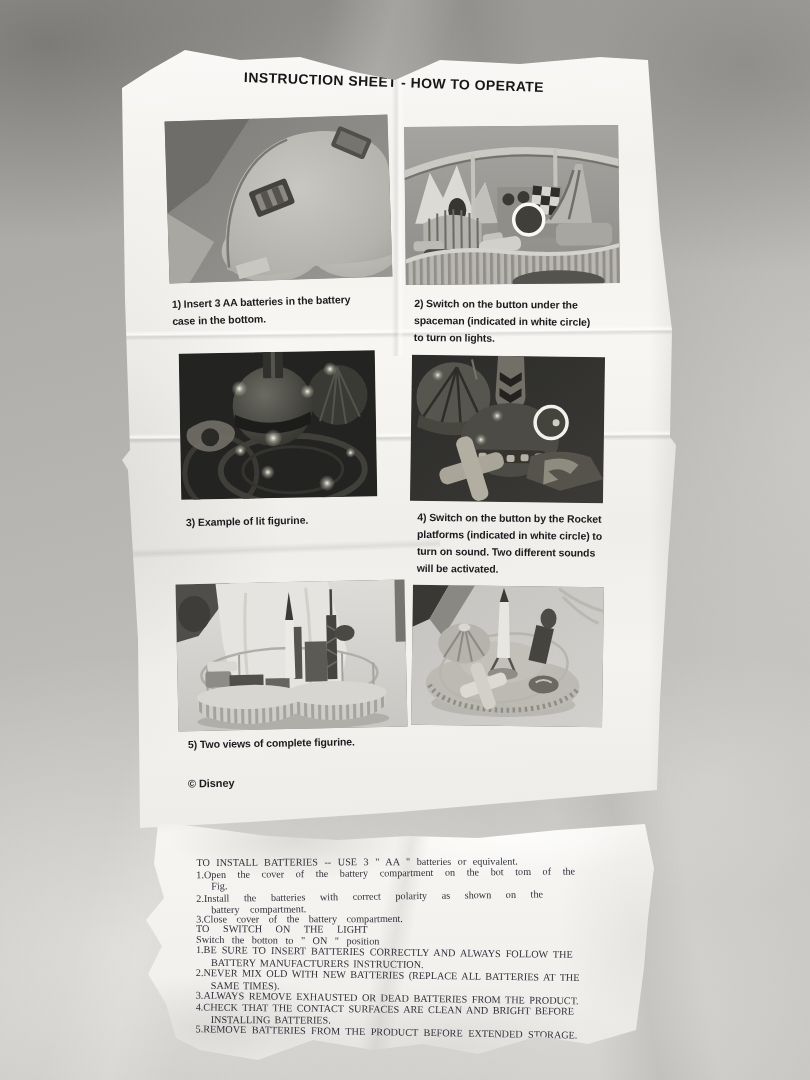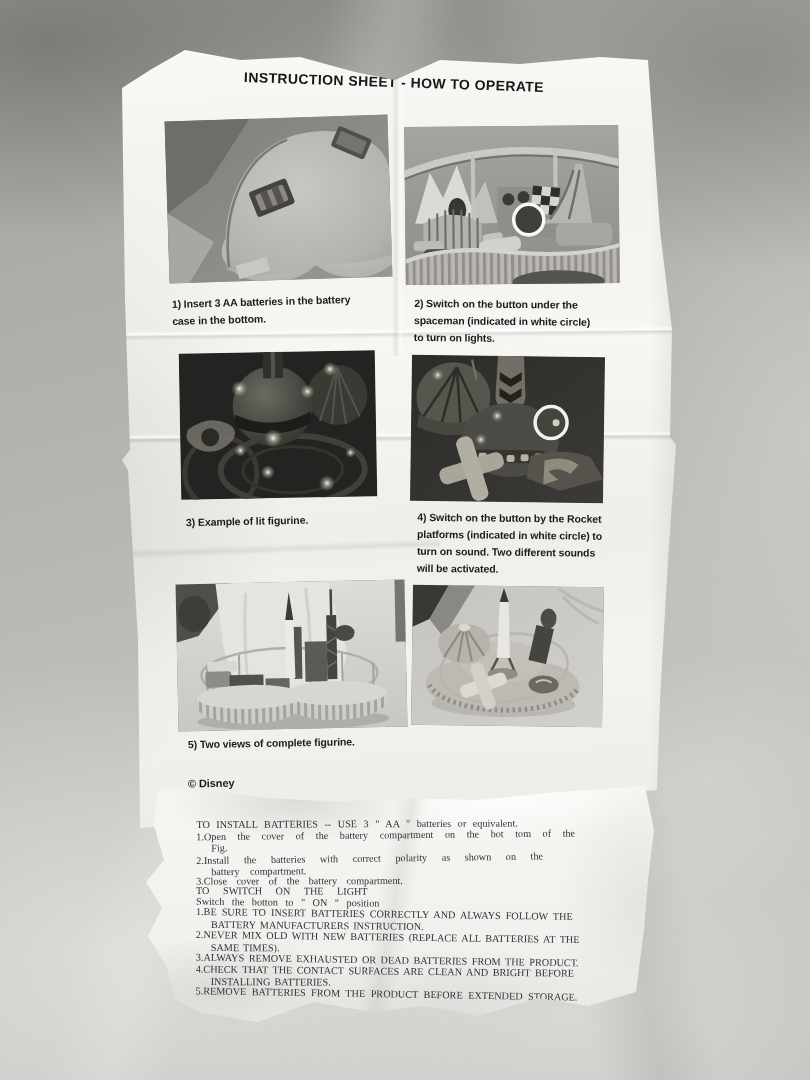--- a/index.html
+++ b/index.html
@@ -54,21 +54,21 @@
 
   .caption{position:absolute;font-size:10.5px;font-weight:700;color:#1b1b1d;line-height:17px;letter-spacing:-0.1px;}
   .cap1{left:68px;top:265px;width:212px;transform:rotate(-1.6deg);}
   .cap2{left:310px;top:268px;width:200px;transform:rotate(0.6deg);}
   .cap3{left:82px;top:484px;width:210px;transform:rotate(-1.2deg);}
   .cap4{left:313px;top:482px;width:226px;transform:rotate(0.6deg);}
   .cap5{left:84px;top:706px;width:260px;transform:rotate(-1deg);}
   .disney{left:84px;top:746px;width:200px;transform:rotate(-0.8deg);font-size:11px;}
 
   
-  .slip{position:absolute;left:138px;top:770px;width:525px;height:262px;
+  .slip{position:absolute;left:138px;top:808px;width:525px;height:262px;
     filter:drop-shadow(1px 5px 7px rgba(45,45,42,0.35));
     background-color:#f3f2ef;
     background-image:
       linear-gradient(100deg, rgba(0,0,0,0) 46%, rgba(120,119,115,0.12) 49%, rgba(0,0,0,0) 52%),
       linear-gradient(172deg, rgba(140,139,135,0.18) 0%, rgba(140,139,135,0) 9%),
       radial-gradient(180px 60px at 30% 12%, rgba(130,129,125,0.22), rgba(130,129,125,0) 70%),
       radial-gradient(220px 70px at 70% 8%, rgba(255,255,255,0.85), rgba(255,255,255,0) 70%),
       radial-gradient(200px 80px at 15% 85%, rgba(135,134,130,0.20), rgba(135,134,130,0) 70%),
       radial-gradient(260px 90px at 60% 92%, rgba(140,139,135,0.18), rgba(140,139,135,0) 70%),
       radial-gradient(120px 200px at 96% 50%, rgba(150,149,145,0.15), rgba(150,149,145,0) 70%),

